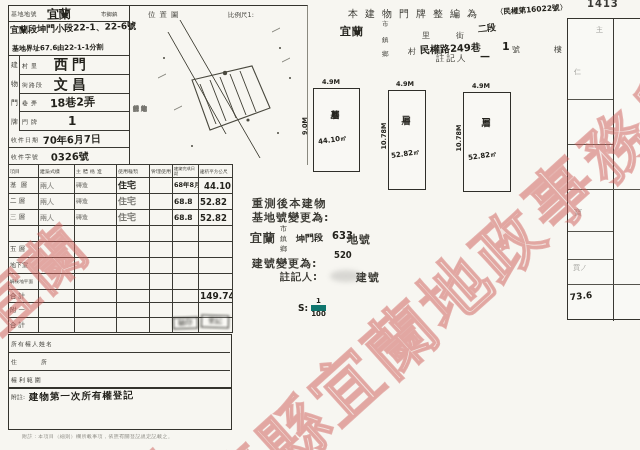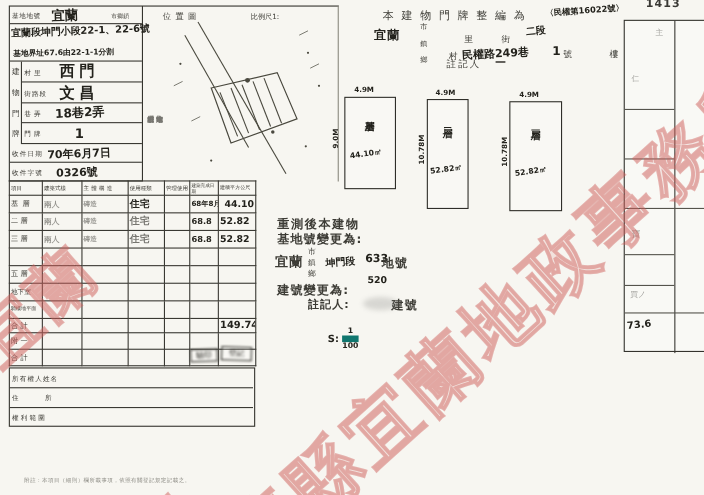--- a/index.html
+++ b/index.html
@@ -242,20 +242,24 @@
     <div class="abs" style="left:0;top:18px;width:221px;height:18px;border-bottom:1px solid #3a3933;">
       <span class="abs pr" style="left:2px;top:5px;font-size:6px;letter-spacing:4px;">住　　所</span>
       <span class="abs" style="left:60px;top:4px;font-size:7px;"></span>
     </div>
     <div class="abs" style="left:0;top:36px;width:221px;height:17px;">
       <span class="abs pr" style="left:2px;top:5px;font-size:6px;">權 利 範 圍</span>
       <span class="abs" style="left:60px;top:4px;font-size:7px;"></span>
     </div>
   </div>
 
+  <div class="abs bx" style="left:8px;top:388px;width:224px;height:42px;border-width:1.5px;">
+    <span class="abs pr" style="left:2px;top:4px;font-size:6px;">附註:</span>
+    <span class="abs hw" style="left:20px;top:1px;font-size:9.5px;letter-spacing:1px;transform:rotate(-1deg);">建物第一次所有權登記</span>
+  </div>
   <span class="abs" style="left:22px;top:433px;font-size:5px;color:#8d8c85;letter-spacing:.4px;filter:blur(.3px);">附註：本項目（細則）欄所載事項，依照有關登記規定記載之。</span>
 
   <div class="abs" style="left:348px;top:7px;width:240px;height:14px;">
     <span class="abs pr" style="left:0;top:0;font-size:10px;letter-spacing:7px;">本建物門牌整編為</span>
     <span class="abs hw" style="left:148px;top:-2px;font-size:7.5px;white-space:nowrap;transform:rotate(-4deg);">〈民權第16022號〉</span>
   </div>
 
   <div class="abs" style="left:340px;top:20px;width:250px;height:48px;">
     <span class="abs hw" style="left:0px;top:4px;font-size:11px;letter-spacing:1px;">宜蘭</span>
     <span class="abs pr" style="left:42px;top:0px;font-size:6.5px;">市</span>
@@ -263,21 +267,21 @@
     <span class="abs pr" style="left:42px;top:30px;font-size:6.5px;">鄉</span>
     <span class="abs pr" style="left:82px;top:10px;font-size:8px;">里</span>
     <span class="abs pr" style="left:116px;top:10px;font-size:8px;">街</span>
     <span class="abs hw" style="left:138px;top:2px;font-size:9px;transform:rotate(-6deg);">二段</span>
     <span class="abs pr" style="left:68px;top:26px;font-size:8px;">村</span>
     <span class="abs hw" style="left:80px;top:22px;font-size:10px;white-space:nowrap;transform:rotate(-3deg);">民權路249巷</span>
     <span class="abs hw" style="left:162px;top:20px;font-size:11px;">1</span>
     <span class="abs pr" style="left:172px;top:24px;font-size:8px;">號</span>
     <span class="abs pr" style="left:214px;top:24px;font-size:8px;">樓</span>
   </div>
-  <div class="abs" style="left:406px;top:53px;width:90px;height:14px;padding-left:40px;">
+  <div class="abs" style="left:436px;top:53px;width:90px;height:14px;padding-left:40px;">
     <span class="abs pr" style="left:0;top:0;font-size:8.5px;letter-spacing:2px;">註記人</span>
     <span class="abs hw" style="left:44px;top:-2px;font-size:10px;">—</span>
   </div>
 
   <div>
     <span class="abs hw" style="left:322px;top:78px;font-size:6.5px;">4.9M</span>
     <span class="abs hw dimside" style="left:296px;top:122px;font-size:6.5px;">9.0M</span>
     <div class="plan" style="left:313px;top:88px;width:47px;height:84px;">
       <span class="abs vr hw" style="left:16px;top:14px;font-size:9px;line-height:10px;">基層</span>
       <span class="abs hw" style="left:4px;top:46px;font-size:7px;transform:rotate(-8deg);white-space:nowrap;">44.10㎡</span>

